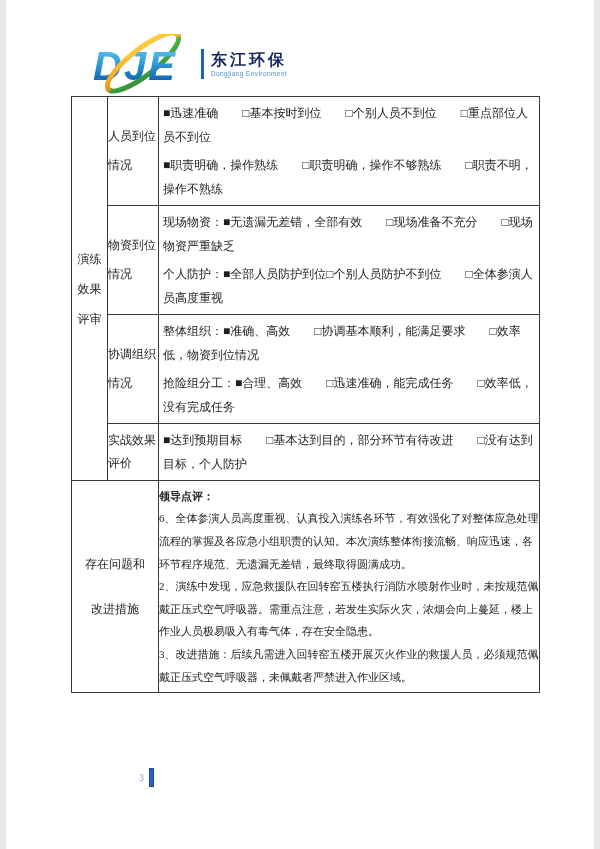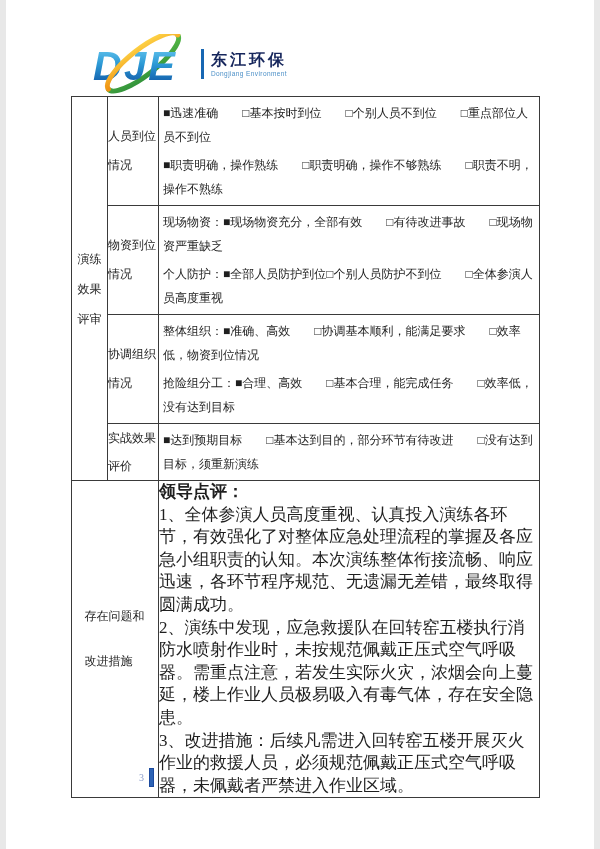--- a/index.html
+++ b/index.html
@@ -32,31 +32,31 @@
   .review-table td { border:1.6px solid #3a3a3a; padding:0; vertical-align:middle; }
   .col1 { width:36px; } .col2 { width:51px; } .col3 { width:381px; }
 
   tr.r1 { height:96px; } tr.r2 { height:100px; } tr.r3 { height:98px; }
   tr.r4 { height:47px; } tr.r5 { height:212px; }
 
   .c-head { text-align:center;margin-left:10px; }
   .c-head span { display:inline-block; width:25px; line-height:30px; text-align:center; }
 
   .c-label { text-align:left; line-height:29px; padding:0 1px; }
-  tr.r4 .c-label { line-height:28px; }
+  tr.r4 .c-label { line-height:23px; }
 
   .c-content { padding:2px 3px 2px 5px; line-height:24px; }
   .c-content .para { margin:4px; }
 
   .c-issues { text-align:center; }
-  .c-issues span { display:inline-block; width:61px; line-height:45px; text-align:left; }
+  .c-issues span { display:inline-block; width:61px; line-height:45px; text-align:center; }
 
   .c-leader {
     vertical-align:top; padding:2px 3px 0 5px;
-    font-size:17px; line-height:22.6px;
+    font-size:11px; line-height:22.6px;
   }
   .leader-title { font-weight:bold; }
 
   
   .pagefoot { position:absolute; left:133px; top:768px; display:flex; align-items:center; }
   .pageno { font-size:10px; color:#8a9bc9; margin-right:5px; }
   .pagebar { width:5px; height:19px; background:#2d63b5; box-shadow:inset 0 0 0 1px #1c4a9e; }
 </style>
 </head>
 <body>
@@ -108,44 +108,44 @@
         </td>
         <td class="c-label">人员到位情况</td>
         <td class="c-content">
           <div class="para">■迅速准确　　□基本按时到位　　□个别人员不到位　　□重点部位人员不到位</div>
           <div class="para">■职责明确，操作熟练　　□职责明确，操作不够熟练　　□职责不明，操作不熟练</div>
         </td>
       </tr>
       <tr class="r2">
         <td class="c-label">物资到位情况</td>
         <td class="c-content">
-          <div class="para">现场物资：■现场物资充分，全部有效　　□有待改进事故　　□现场物资严重缺乏</div>
+          <div class="para">现场物资：■无遗漏无差错，全部有效　　□现场准备不充分　　□现场物资严重缺乏</div>
           <div class="para">个人防护：■全部人员防护到位□个别人员防护不到位　　□全体参演人员高度重视</div>
         </td>
       </tr>
       <tr class="r3">
         <td class="c-label">协调组织情况</td>
         <td class="c-content">
           <div class="para">整体组织：■准确、高效　　□协调基本顺利，能满足要求　　□效率低，物资到位情况</div>
-          <div class="para">抢险组分工：■合理、高效　　□基本合理，能完成任务　　□效率低，没有达到目标</div>
+          <div class="para">抢险组分工：■合理、高效　　□迅速准确，能完成任务　　□效率低，没有完成任务</div>
         </td>
       </tr>
       <tr class="r4">
         <td class="c-label">实战效果评价</td>
         <td class="c-content">
-          <div class="para">■达到预期目标　　□基本达到目的，部分环节有待改进　　□没有达到目标，须重新演练</div>
+          <div class="para">■达到预期目标　　□基本达到目的，部分环节有待改进　　□没有达到目标，个人防护</div>
         </td>
       </tr>
       <tr class="r5">
         <td class="c-issues" colspan="2">
           <span>存在问题和改进措施</span>
         </td>
         <td class="c-leader">
           <div class="leader-title">领导点评：</div>
-          <div class="para">1、全体参演人员高度重视、认真投入演练各环节，有效强化了对整体应急处理流程的掌握及各应急小组职责的认知。本次演练整体衔接流畅、响应迅速，各环节程序规范、无遗漏无差错，最终取得圆满成功。</div>
+          <div class="para">6、全体参演人员高度重视、认真投入演练各环节，有效强化了对整体应急处理流程的掌握及各应急小组职责的认知。本次演练整体衔接流畅、响应迅速，各环节程序规范、无遗漏无差错，最终取得圆满成功。</div>
           <div class="para">2、演练中发现，应急救援队在回转窑五楼执行消防水喷射作业时，未按规范佩戴正压式空气呼吸器。需重点注意，若发生实际火灾，浓烟会向上蔓延，楼上作业人员极易吸入有毒气体，存在安全隐患。</div>
           <div class="para">3、改进措施：后续凡需进入回转窑五楼开展灭火作业的救援人员，必须规范佩戴正压式空气呼吸器，未佩戴者严禁进入作业区域。</div>
         </td>
       </tr>
     </tbody>
   </table>
 
   <footer class="pagefoot">
     <span class="pageno">3</span>
     <span class="pagebar"></span>

